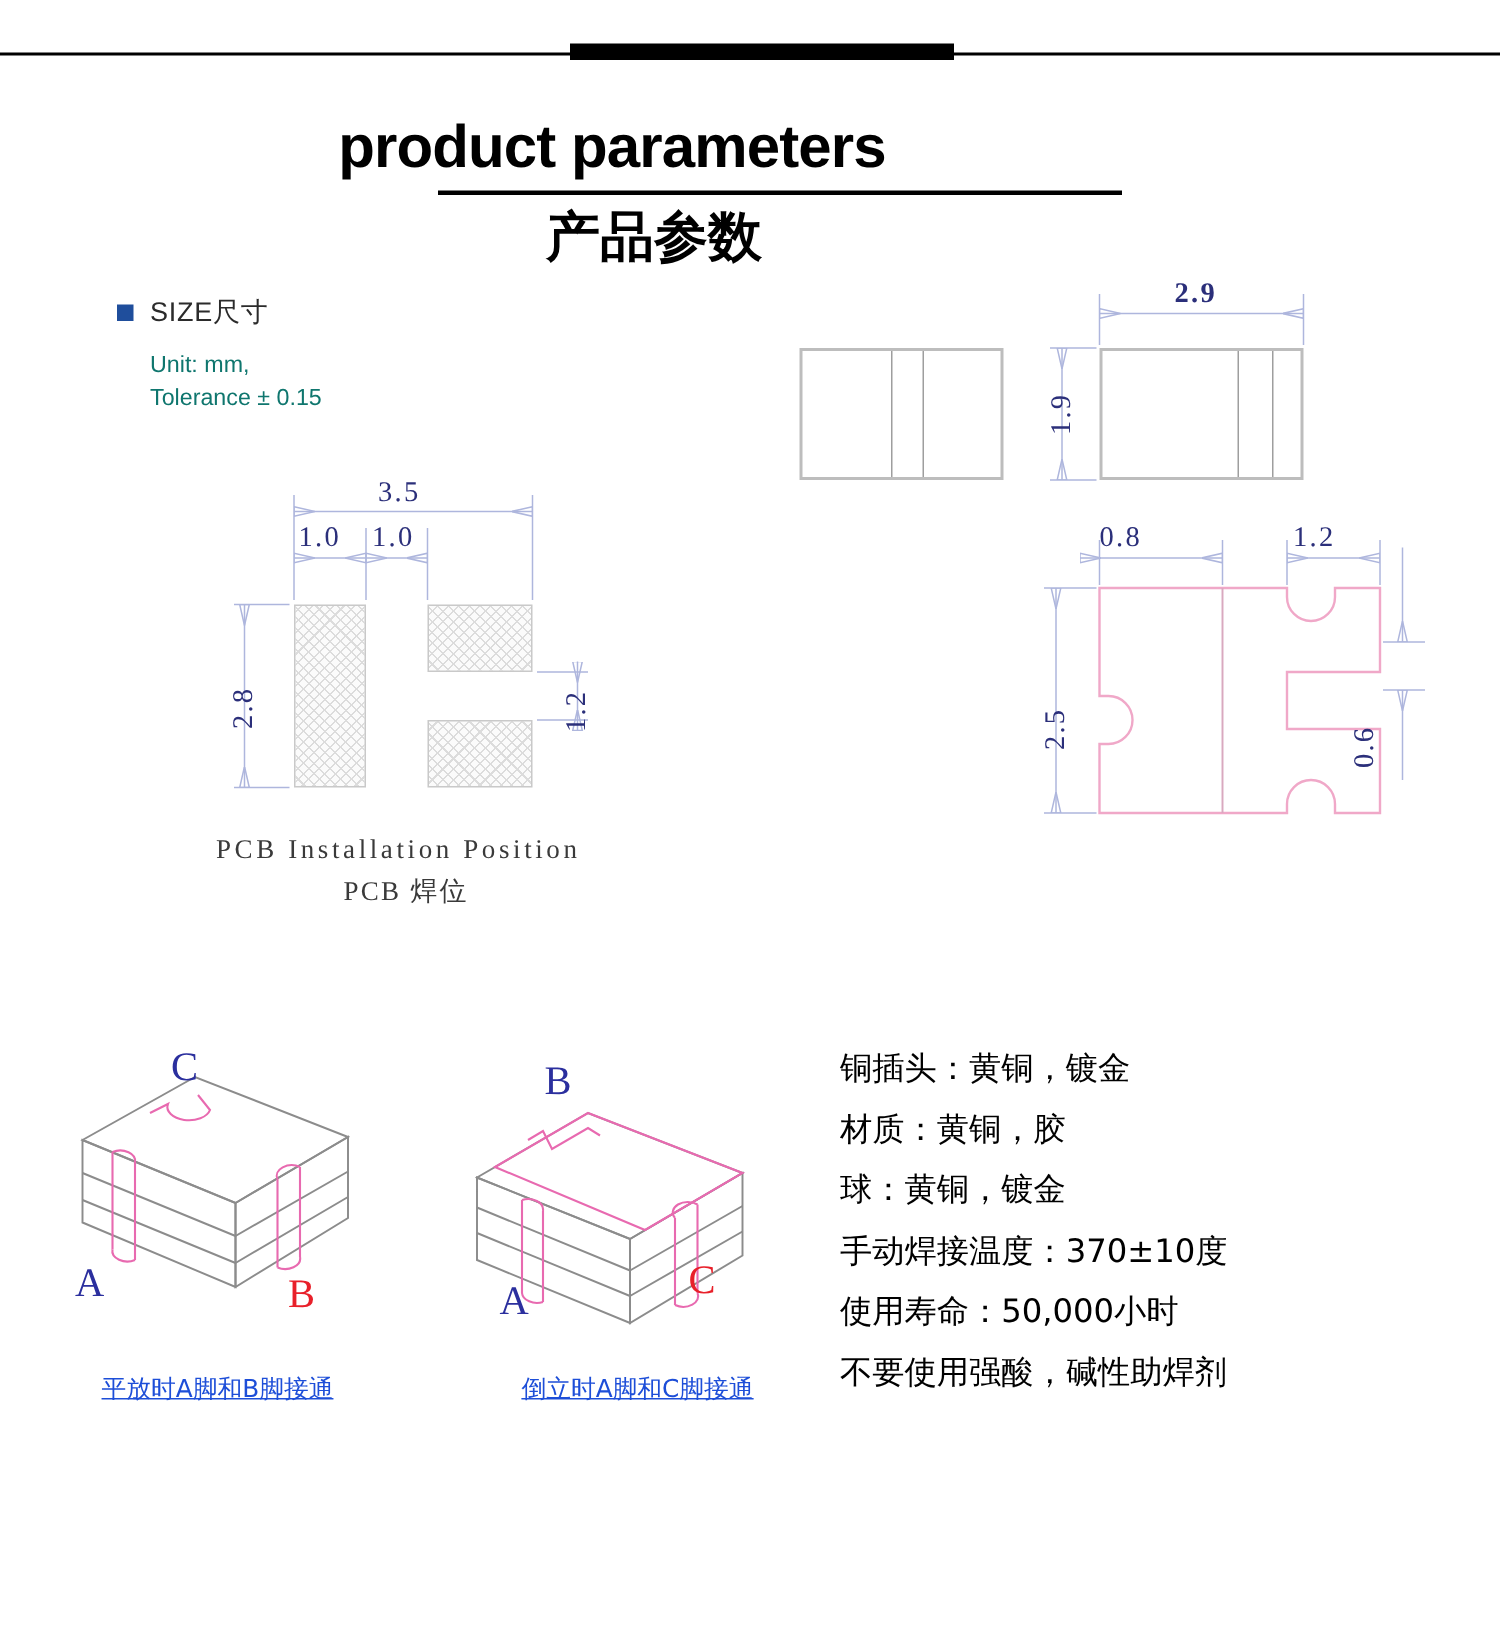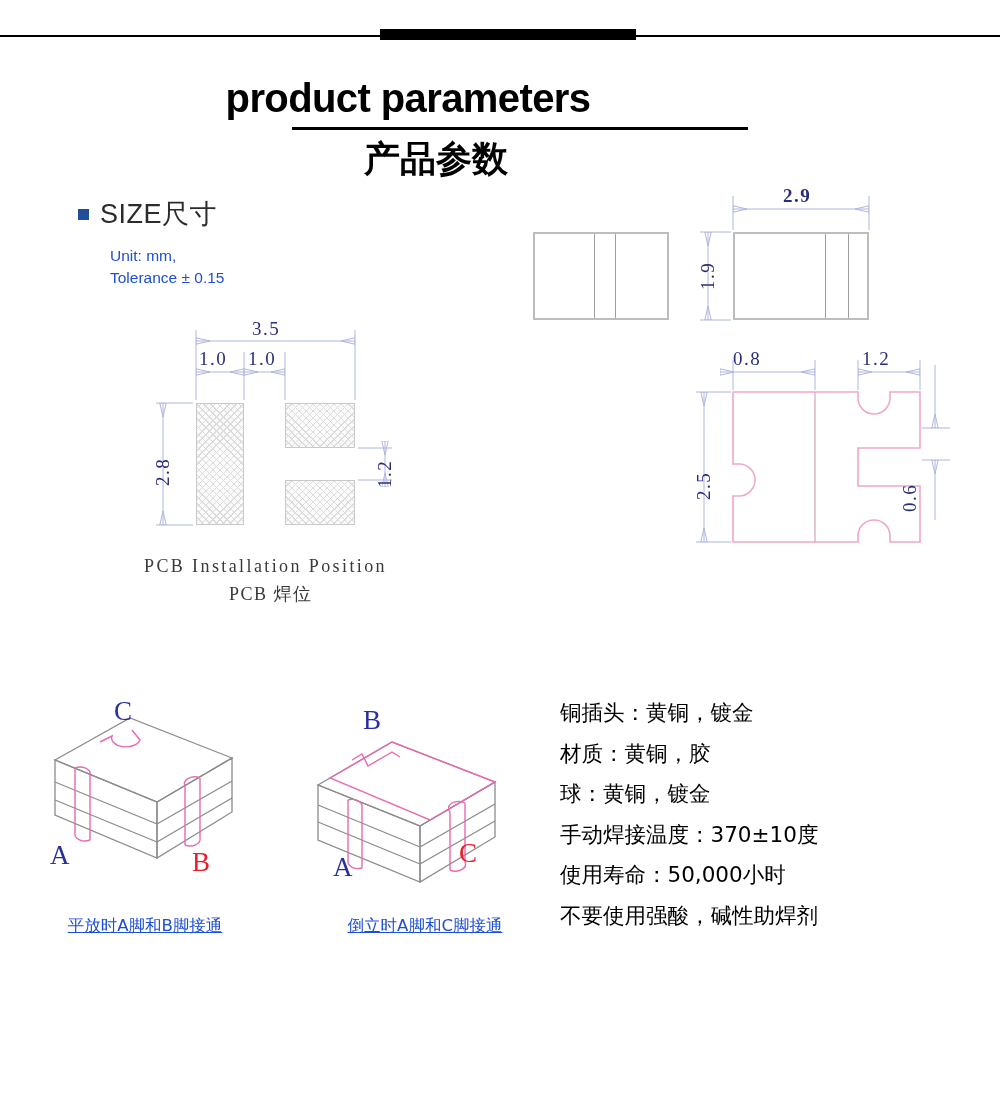--- a/index.html
+++ b/index.html
@@ -36,24 +36,24 @@
     position: absolute; left: 0; top: 138px; width: 872px;
     text-align: center;
     font-size: 36px; font-weight: bold; color: #000; line-height: 42px;
     font-family: "DejaVu Sans", sans-serif;
   }
 
   
   .size-block { position: absolute; left: 78px; top: 196px; }
   .size-head { display: flex; align-items: center; gap: 11px; }
   .size-bullet { width: 11px; height: 11px; background: #1f4e9c; display: inline-block; }
-  .size-title { font-size: 27px; color: #2b2b2b; letter-spacing: .5px; }
+  .size-title { font-size: 18px; color: #2b2b2b; letter-spacing: .5px; }
   .size-sub {
-    margin-top: 13px; margin-left: 32px;
-    font-size: 15.5px; color: #1d4ed8; line-height: 22px; white-space: pre-line;
+    margin-top: 13px; margin-left: 22px;
+    font-size: 15.5px; color: #0f766e; line-height: 22px; white-space: pre-line;
   }
 
   
   .dim {
     position: absolute;
     font-family: "Liberation Serif", "DejaVu Serif", serif;
     font-size: 19px; color: #2b2f7a; letter-spacing: 1.5px;
     white-space: nowrap;
   }
   .dim.vert { transform-origin: 0 0; transform: rotate(-90deg); }

